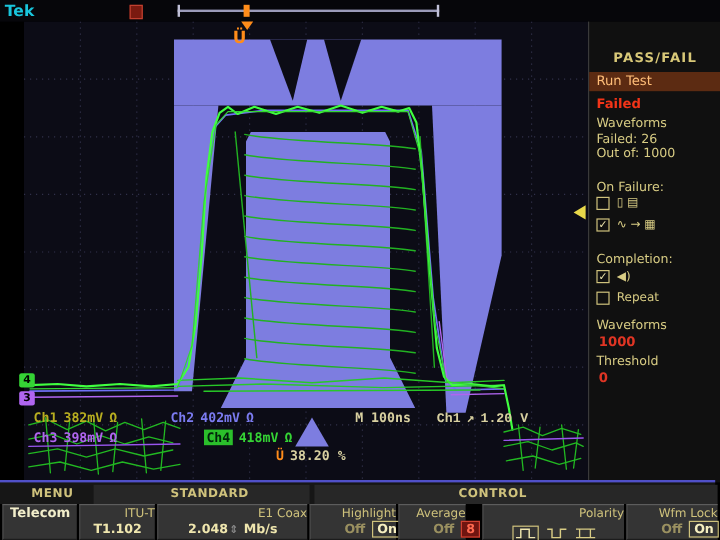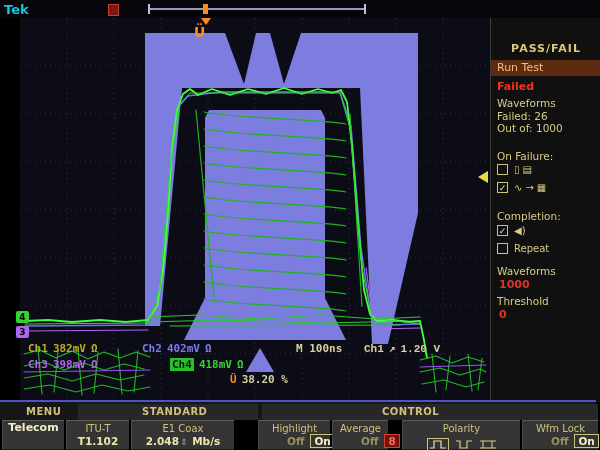--- a/index.html
+++ b/index.html
@@ -72,26 +72,26 @@
   .mseg{position:absolute;top:2px;height:16px;background:#272727;}
   #mseg2{left:78px;width:180px;} #mseg3{left:262px;width:336px;}
   .mlabel{position:absolute;top:4px;font:bold 10px "DejaVu Sans",sans-serif;color:#cfc27c;letter-spacing:.5px;}
   #m-menu{left:26px;} #m-std{left:142px;} #m-ctl{left:382px;}
 
   
   #btnrow{left:0;top:420px;width:600px;height:30px;background:#000;}
   .btn{position:absolute;top:0;height:30px;background:#343434;border-top:1px solid #5d5d5d;
        border-left:1px solid #4a4a4a;border-bottom:1px solid #1c1c1c;box-sizing:border-box;
        text-align:center;color:#d8cc84;}
-  .b-label{margin-top:2px;font:10px "DejaVu Sans",sans-serif;color:#cfc27c;}
+  .b-label{margin-top:2px;font:10px "DejaVu Sans",sans-serif;color:#cfc27c;text-align:right;}
   .b-value{font:bold 10.5px "DejaVu Sans",sans-serif;color:#efe6ae;margin-top:1px;}
   #b-telecom{left:2px;width:62px;}
   #b-telecom .one{line-height:28px;font:bold 11px "DejaVu Sans",sans-serif;color:#f2eecb;}
   #b-itut{left:66px;width:63px;}
-  #b-e1{left:131px;width:103px;}
+  #b-e1{left:131px;width:125px;}
   #b-highlight{left:258px;width:72px;}
   #b-average{left:332px;width:56px;}
   #b-polarity{left:402px;width:118px;}
   #b-wfmlock{left:522px;width:76px;}
   .dim{color:#9a9060;margin-right:6px;padding-left:28px;}
   .selval{border:1px solid #cfc27c;padding:0 3px;color:#f6efc0;}
   .redval{border:1px solid #d04030;background:#701510;padding:0 3px;color:#ff6a50;}
   .updn{color:#8a8a8a;font-size:9px;margin:0 1px;}
   .policons{display:flex;justify-content:center;gap:6px;margin-top:1px;align-items:center;}
   .selbox{border:1px solid #cfc27c;display:inline-flex;padding:0 1px;}

